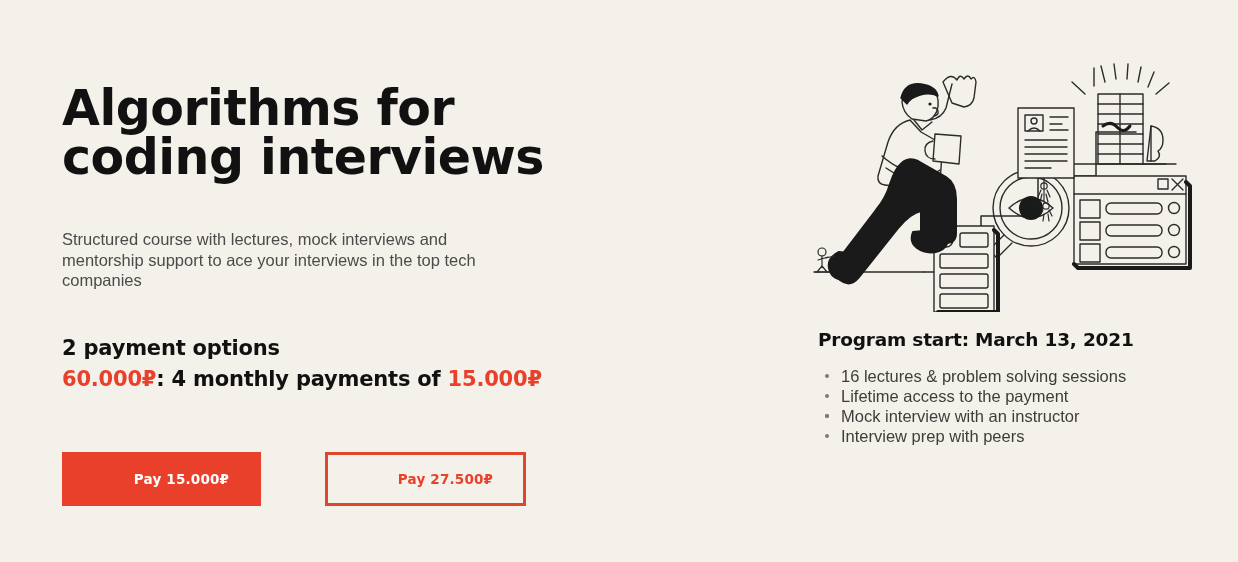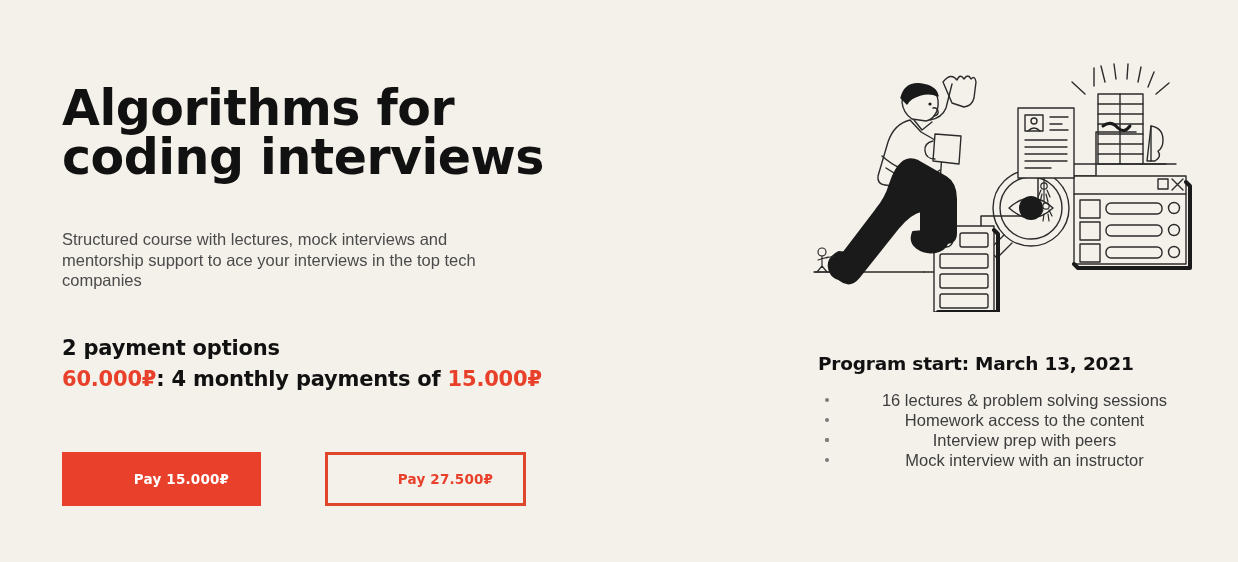--- a/index.html
+++ b/index.html
@@ -122,28 +122,26 @@
     top: 328px;
     width: 390px;
   }
   .program-start {
     font-family: "DejaVu Sans", sans-serif;
     font-weight: 700;
     font-size: 18.5px;
     line-height: 24px;
     color: #111111;
     letter-spacing: -0.2px;
-    margin-top: 24px;
   }
   .feature-list {
     margin: 0;
     padding: 0;
     list-style: none;
     padding-top: 14px;
-    text-align: center;
   }
   .feature-list li {
     position: relative;
     padding-left: 23px;
     font-family: "Liberation Sans", sans-serif;
     font-size: 16.5px;
     line-height: 20px;
     color: #3d3d3d;
     margin-bottom: 0px;
   }
@@ -193,24 +191,24 @@
 
   <div class="buttons">
     <div class="btn btn-primary">Pay 15.000₽</div>
     <div class="btn btn-outline">Pay 27.500₽</div>
   </div>
 
   <div class="right-col">
     <div class="program-start">Program start: March 13, 2021</div>
     <ul class="feature-list">
       <li><span class="dot"></span><span>16 lectures &amp; problem solving sessions</span></li>
-      <li><span class="dot"></span><span>Homework access to the content</span></li>
+      <li><span class="dot"></span><span>Lifetime access to the payment</span></li>
       <li><span class="dot"></span></li>
+      <li><span class="dot"></span><span>Mock interview with an instructor</span></li>
       <li><span class="dot"></span><span>Interview prep with peers</span></li>
-      <li><span class="dot"></span><span>Mock interview with an instructor</span></li>
     </ul>
   </div>
 
   <div class="illustration">
     <svg viewBox="0 0 388 276" xmlns="http://www.w3.org/2000/svg">
       <g fill="none" stroke="#2b2b2b" stroke-width="1.4" stroke-linecap="round" stroke-linejoin="round">
 
         <path d="M118 236 L175 236 L175 180 L232 180 L232 140 L290 140 L290 96 L330 96" stroke-width="1.5"></path>
 
         <path d="M8 236 L118 236" stroke-width="1.5"></path>

